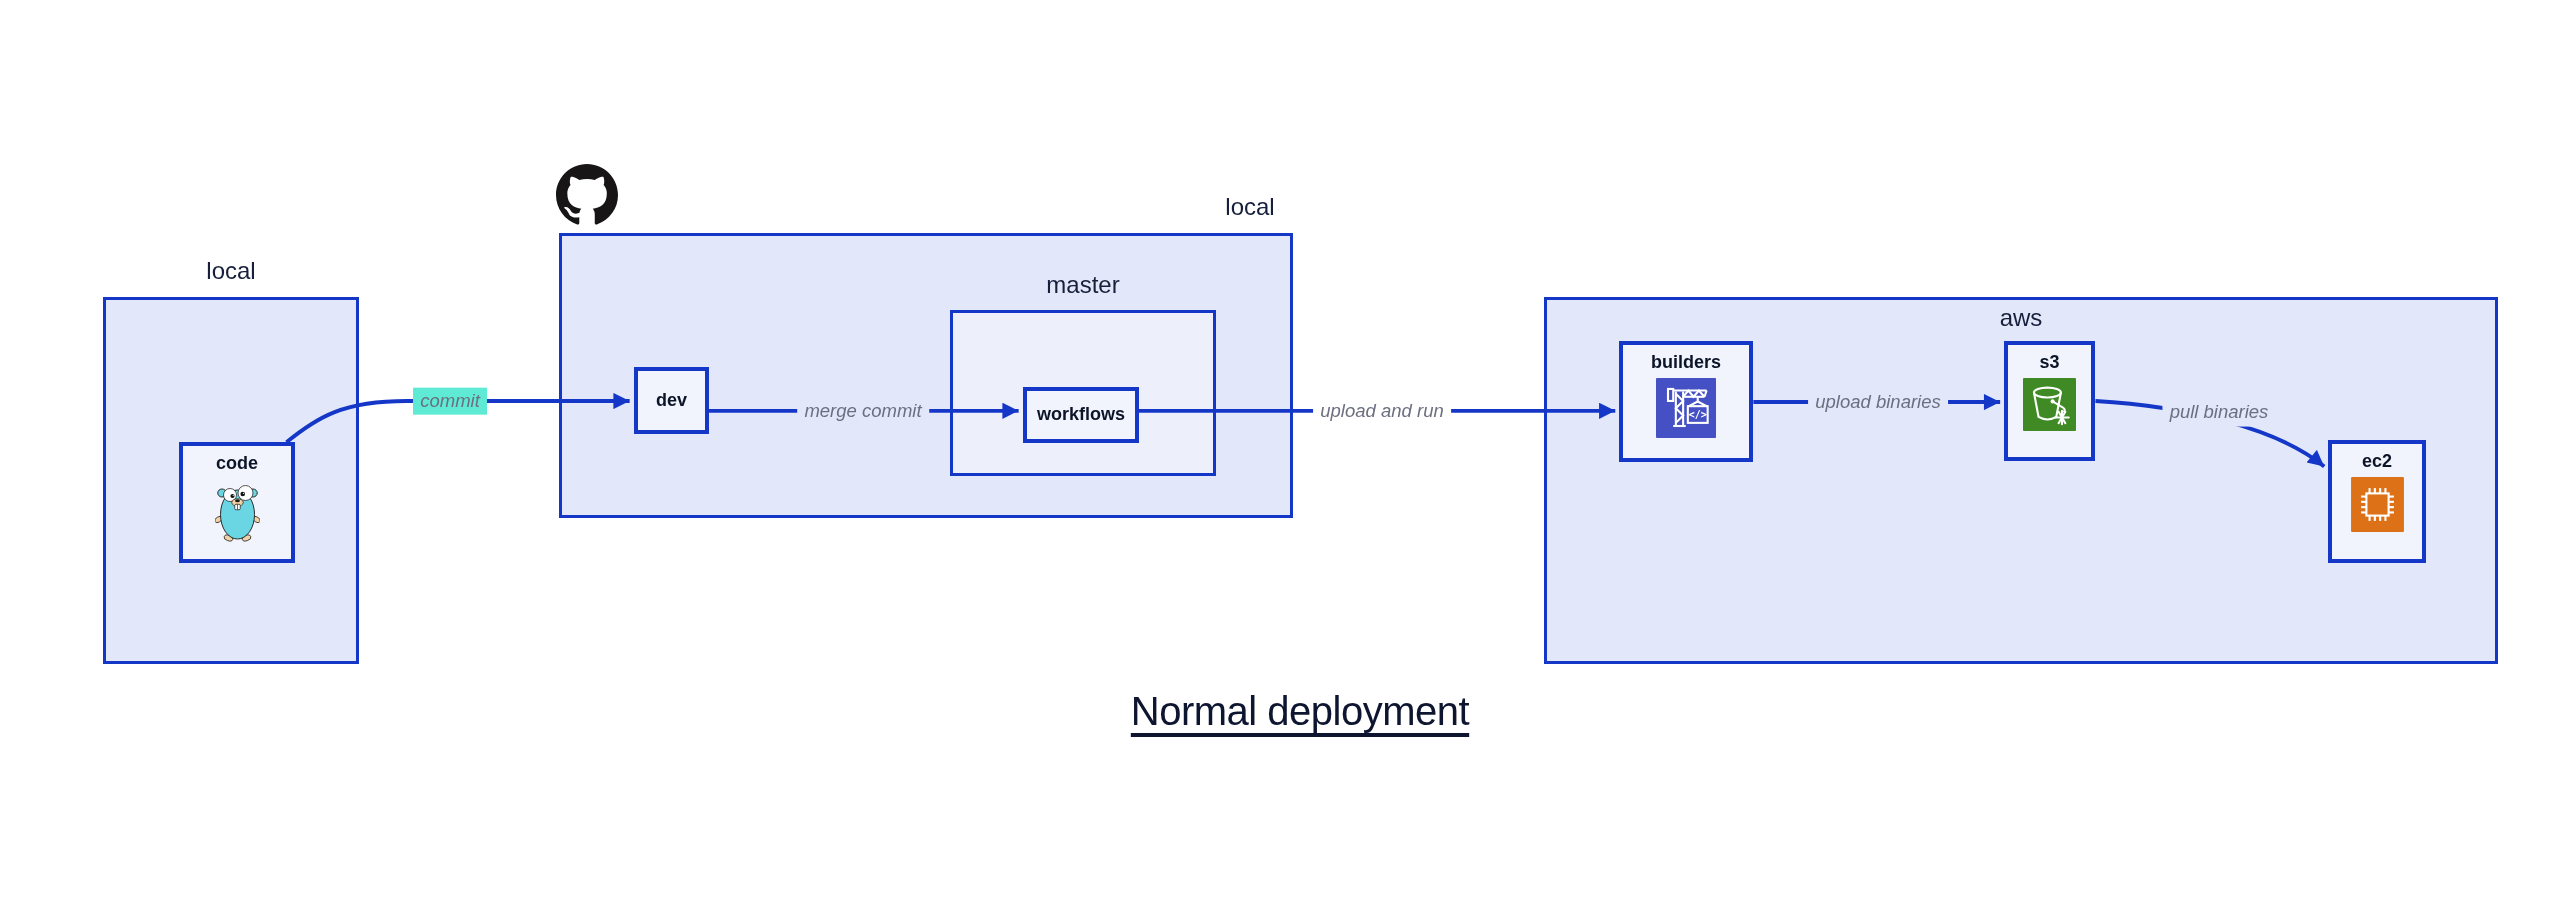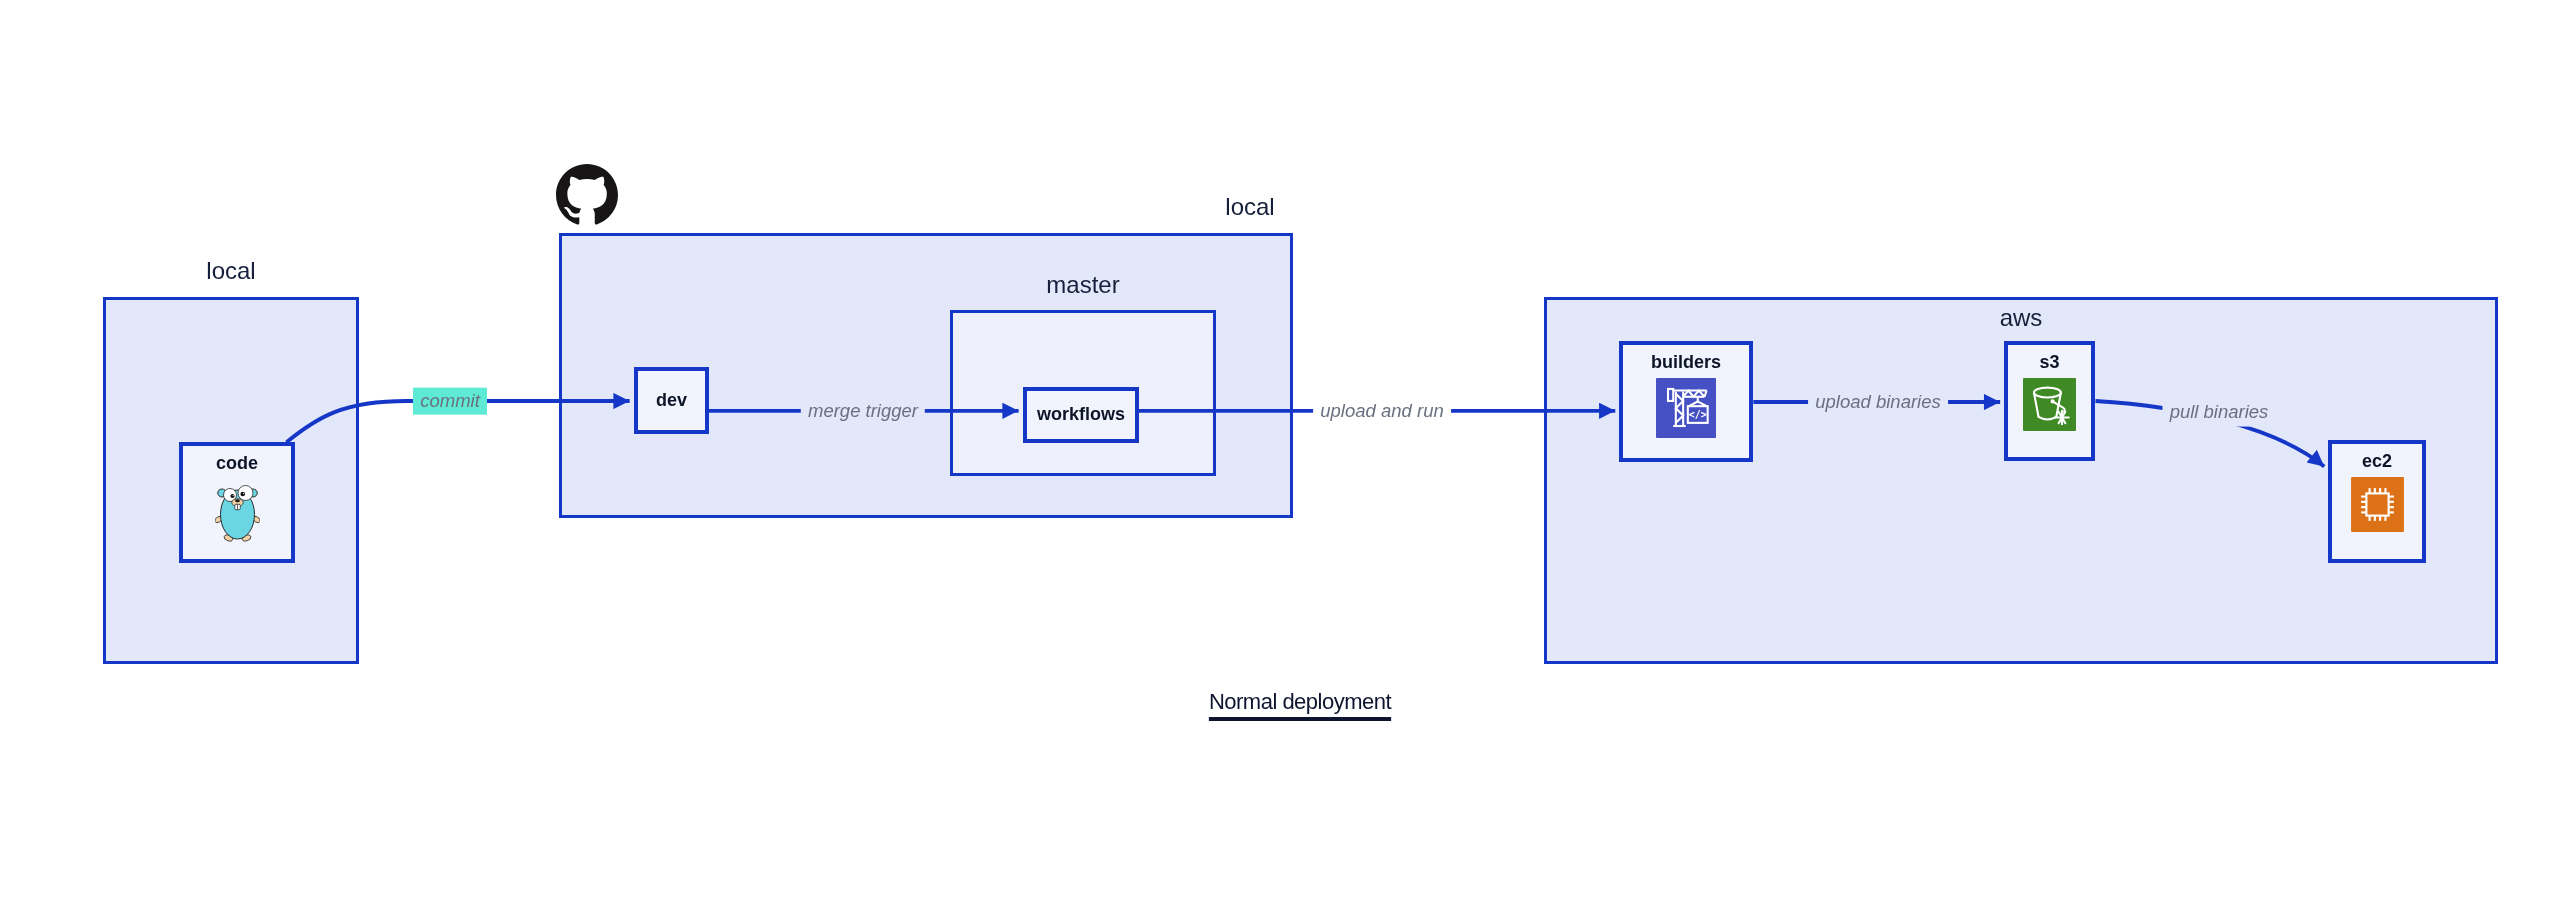--- a/index.html
+++ b/index.html
@@ -39,21 +39,21 @@
   
   .elabel{position:absolute;transform:translate(-50%,-50%);font-style:italic;font-size:18.5px;
           color:#6B7080;line-height:1;padding:4.1px 7.2px;white-space:nowrap;}
   #elabel-commit   {left:450px; top:401px;background:#5eead4;}
   #elabel-merge    {left:863px;top:411px;background:#E2E7F9;}
   #elabel-uploadrun{left:1382px;top:411px;background:#ffffff;}
   #elabel-uploadbin{left:1878px;top:402px;background:#E2E7F9;}
   #elabel-pullbin  {left:2219px;top:412px;background:#E2E7F9;padding:5.2px 7.2px;}
   
   #title{position:absolute;left:1300px;top:689px;transform:translateX(-50%);
-         font-size:22px;letter-spacing:-0.5px;color:#0D1530;white-space:nowrap;
+         font-size:40px;letter-spacing:-0.5px;color:#0D1530;white-space:nowrap;
          text-decoration:underline;text-decoration-thickness:4.1px;text-underline-offset:7.7px;}
 </style>
 </head>
 <body>
 
 <div class="canvas">
 
   <div class="cbox" id="box-local"></div>
   <div class="cbox" id="box-github"></div>
   <div class="cbox" id="box-master"></div>
@@ -177,21 +177,21 @@
     <g stroke="#1537C8" stroke-width="7.5" fill="none">
       <path d="M556 858 C 615 810, 665 778, 790 778 L 1222 778" marker-end="url(#arrow)"></path>
       <path d="M1375 797 L 1977 797" marker-end="url(#arrow)"></path>
       <path d="M2210 797 L 3135 797" marker-end="url(#arrow)"></path>
       <path d="M3403 780 L 3882 780" marker-end="url(#arrow)"></path>
       <path d="M4067 778 C 4240 788, 4420 830, 4511 905" marker-end="url(#arrow)"></path>
     </g>
   </svg>
 
   <div class="elabel" id="elabel-commit">commit</div>
-  <div class="elabel" id="elabel-merge">merge trigger</div>
+  <div class="elabel" id="elabel-merge">merge commit</div>
   <div class="elabel" id="elabel-uploadrun">upload and run</div>
   <div class="elabel" id="elabel-uploadbin">upload binaries</div>
   <div class="elabel" id="elabel-pullbin">pull binaries</div>
 
   <div id="title">Normal deployment</div>
 
 </div>
 
 
 </body></html>

